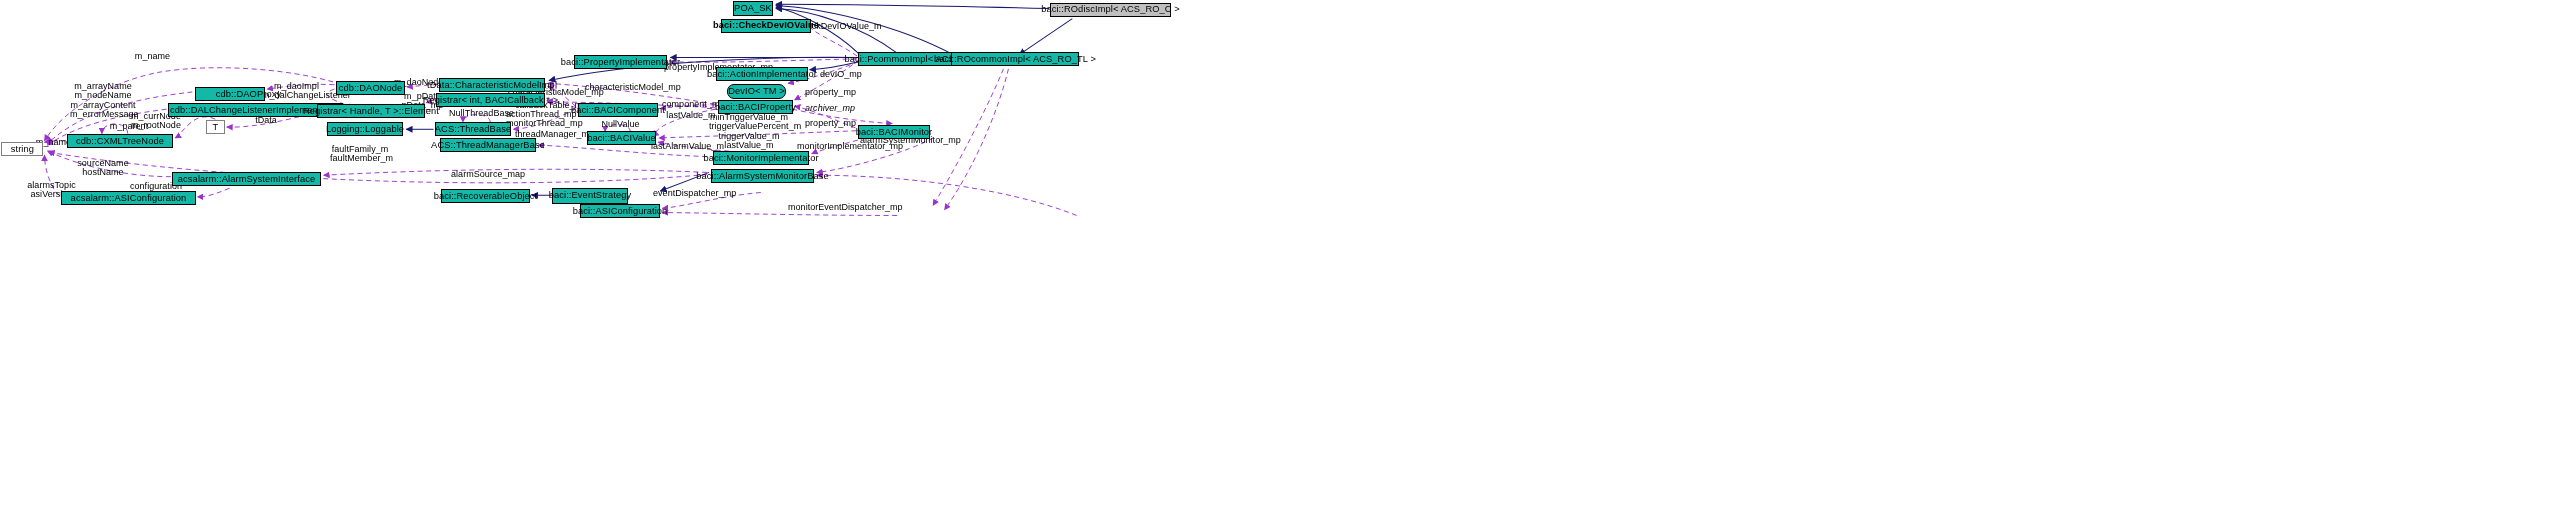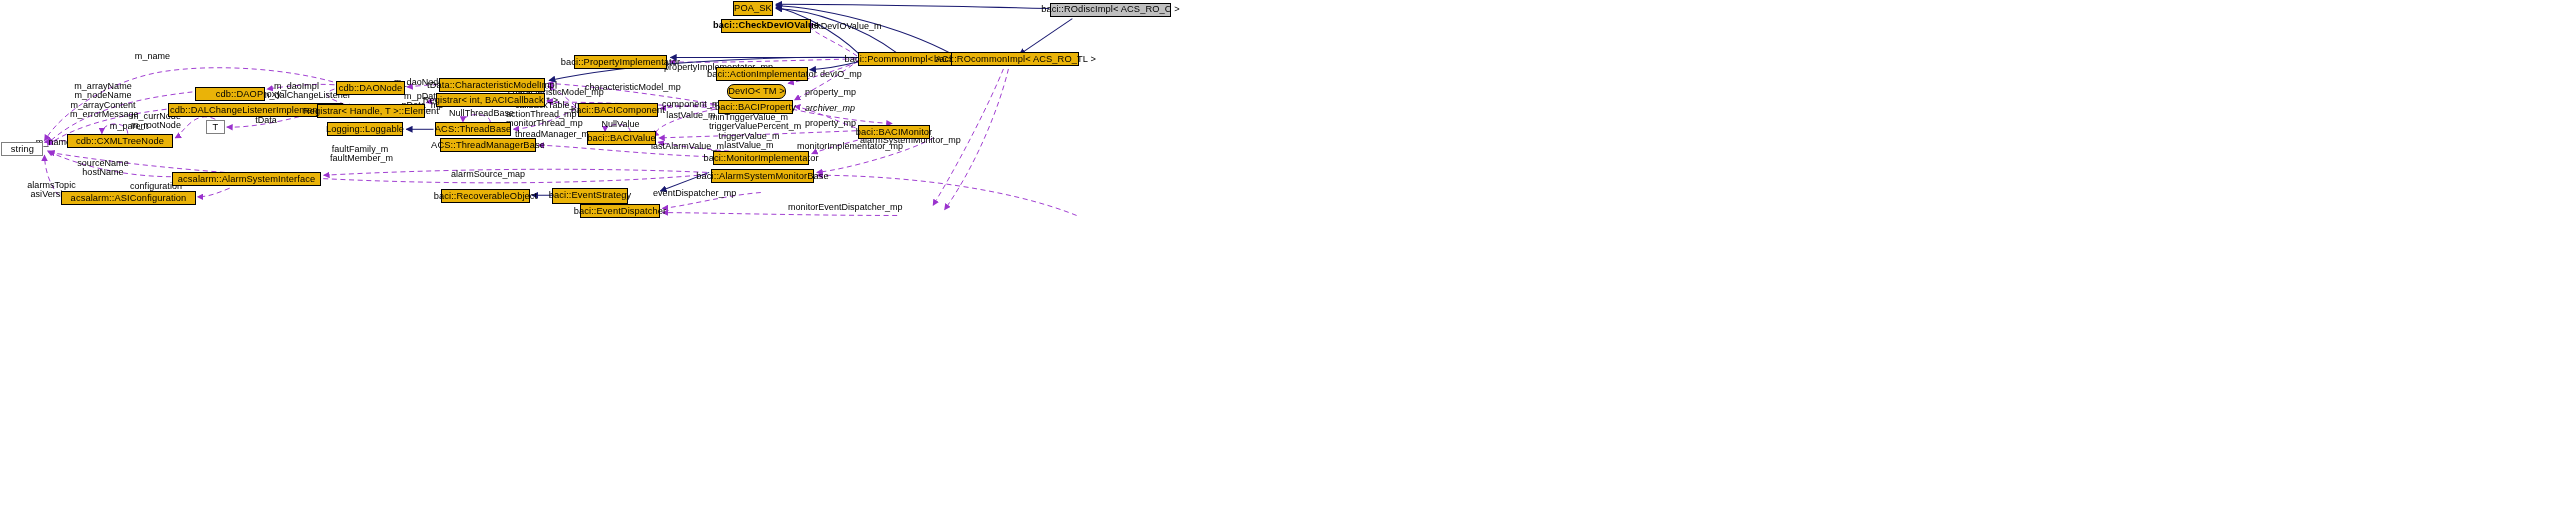--- a/index.html
+++ b/index.html
@@ -10,21 +10,21 @@
     height:515px;
     background:#ffffff;
     font-family:"Liberation Sans","DejaVu Sans",sans-serif;
     overflow:hidden;
   }
   #edge-layer{position:absolute;left:0;top:0;width:2576px;height:515px;}
   .node{
     position:absolute;
     box-sizing:border-box;
     border:0.7px solid #000000;
-    background:#eab308;
+    background:#14b8a6;
     color:#000000;
     font-size:9.3px;
     line-height:1;
     display:flex;
     align-items:center;
     justify-content:center;
     white-space:nowrap;
     padding:0 5px;
     z-index:5;
     letter-spacing:0.1px;
@@ -178,21 +178,21 @@
       <div class="node" style="left: 168px; top: 103px; width: 175px; height: 14.4px;">cdb::DALChangeListenerImplementation</div>
       <div class="node light" style="left: 206px; top: 120px; width: 18.7px; height: 14.4px;">T</div>
       <div class="node" style="left: 336px; top: 81px; width: 69px; height: 14.4px;">cdb::DAONode</div>
       <div class="node" style="left: 317px; top: 104px; width: 108px; height: 14.4px;">Registrar&lt; Handle, T &gt;::Element</div>
       <div class="node" style="left: 327px; top: 122px; width: 76px; height: 14.4px;">Logging::Loggable</div>
       <div class="node" style="left: 440px; top: 138px; width: 96px; height: 14.4px;">ACS::ThreadManagerBase</div>
       <div class="node" style="left: 435px; top: 122px; width: 76px; height: 14.4px;">ACS::ThreadBase</div>
       <div class="node" style="left: 436px; top: 93px; width: 109px; height: 14.4px;">Registrar&lt; int, BACICallback * &gt;</div>
       <div class="node" style="left: 439px; top: 78px; width: 106px; height: 14.4px;">tData::CharacteristicModelImpl</div>
       <div class="node" style="left: 441px; top: 189px; width: 89px; height: 14.4px;">baci::RecoverableObject</div>
-      <div class="node" style="left: 580px; top: 204px; width: 80px; height: 14.4px;">baci::EventDispatcher</div>
+      <div class="node" style="left: 580px; top: 204px; width: 80px; height: 14.4px;">baci::ASIConfiguration</div>
       <div class="node" style="left: 552px; top: 188px; width: 76px; height: 16px;">baci::EventStrategy</div>
       <div class="node" style="left: 587px; top: 131px; width: 69px; height: 14.4px;">baci::BACIValue</div>
       <div class="node" style="left: 578px; top: 103px; width: 80px; height: 14.4px;">baci::BACIComponent</div>
       <div class="node" style="left: 574px; top: 55px; width: 93px; height: 14.4px;">baci::PropertyImplementator</div>
       <div class="node" style="left: 721px; top: 18.7px; width: 90px; height: 14.4px; font-weight: bold;">baci::CheckDevIOValue</div>
       <div class="node" style="left: 716px; top: 67px; width: 92px; height: 14.4px;">baci::ActionImplementator</div>
       <div class="node" style="left: 727px; top: 84px; width: 59px; height: 15px; border-radius: 7px;">DevIO&lt; TM &gt;</div>
       <div class="node" style="left: 718px; top: 100px; width: 75px; height: 14.4px;">baci::BACIProperty</div>
       <div class="node" style="left: 713px; top: 151px; width: 96px; height: 14.4px;">baci::MonitorImplementator</div>
       <div class="node" style="left: 711px; top: 169px; width: 103px; height: 14.4px;">baci::AlarmSystemMonitorBase</div>

